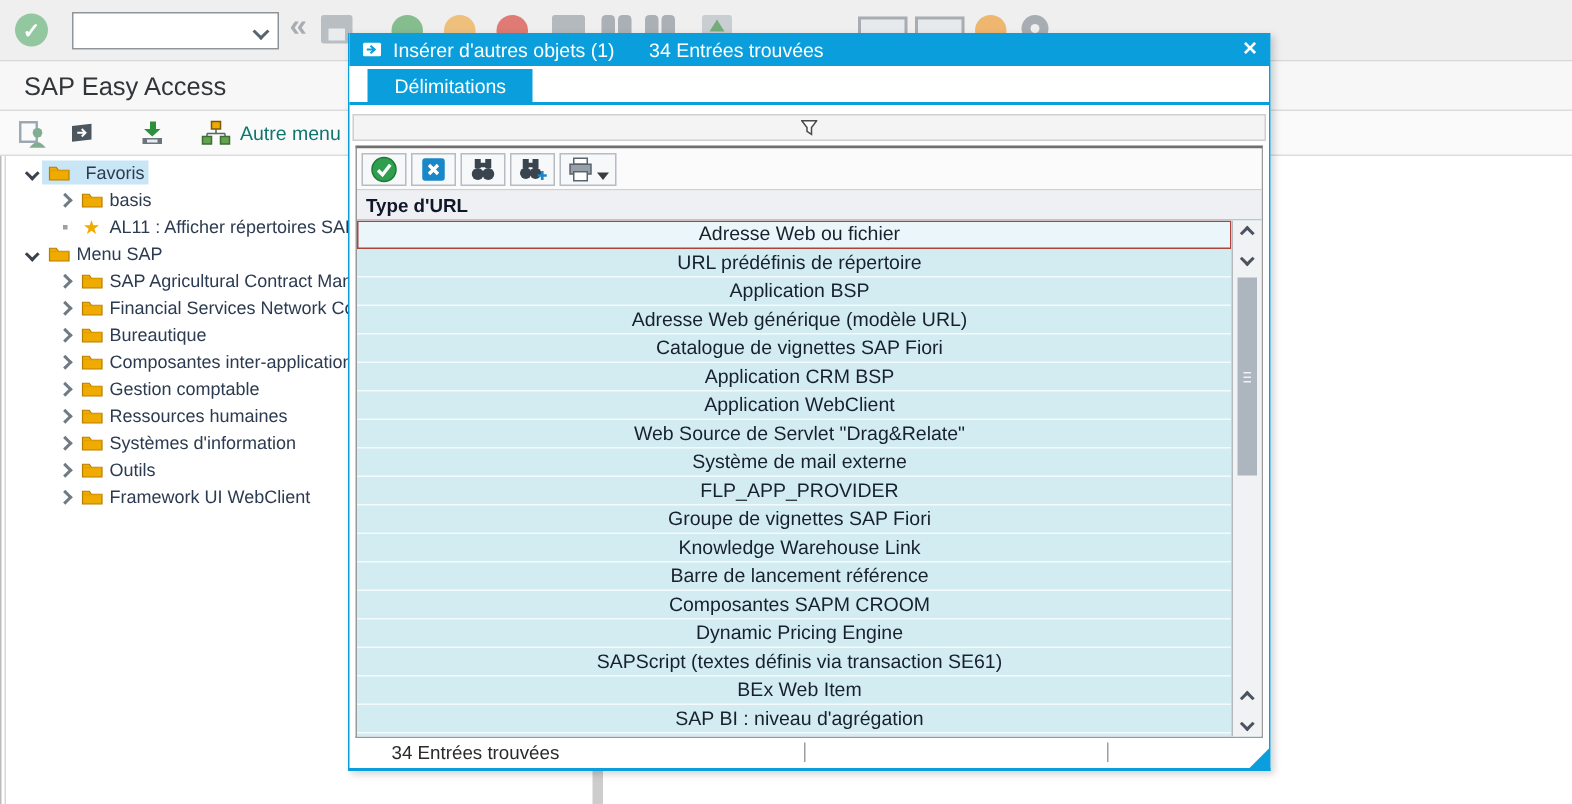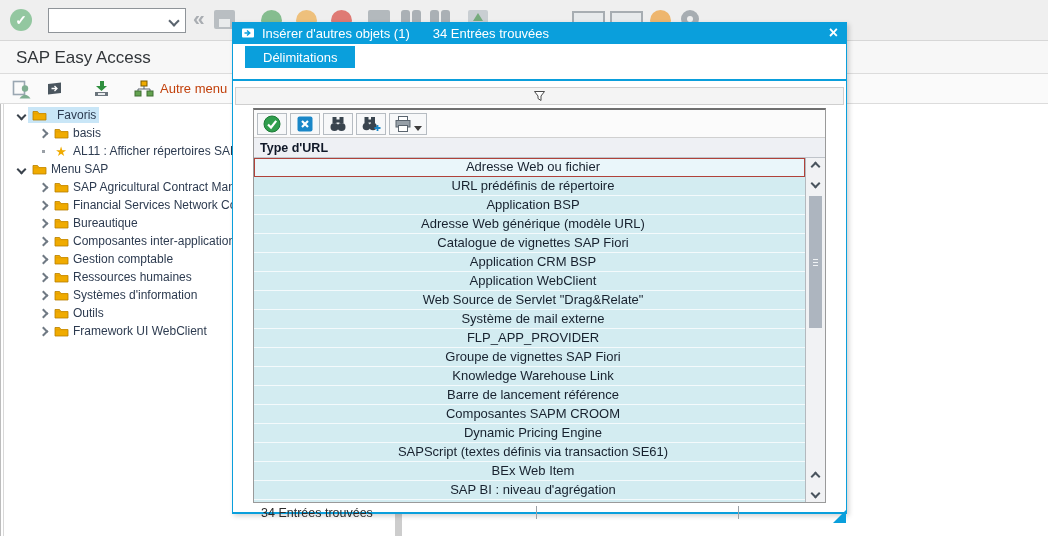--- a/index.html
+++ b/index.html
@@ -37,21 +37,21 @@
   .helpc{left:650px;width:21px;height:21px;border-radius:50%;background:#eeb66e;}
   .gearico{left:681px;width:18px;height:18px;background:#a7adb2;border-radius:50%;}
   .gearico::after{content:"";position:absolute;left:6px;top:6px;width:6px;height:6px;background:#efefef;border-radius:50%;}
 
   
   .titlerow{position:absolute;top:41px;left:0;width:100%;height:32px;background:#f7f7f7;border-bottom:1px solid #dcdcdc;z-index:2;}
   .titlerow h1{margin:0;padding:7px 0 0 16px;font-size:17px;font-weight:400;color:#32363a;}
   .appbar{position:absolute;top:74px;left:0;width:100%;height:29px;background:#fafafa;border-bottom:1px solid #dcdcdc;z-index:2;}
   .abico{position:absolute;top:4px;width:24px;height:22px;display:flex;align-items:center;justify-content:center;}
   .a1{left:10px;}.a2{left:44px;}.a3{left:90px;}.a4{left:132px;}
-  .abmenulabel{position:absolute;left:160px;top:7px;font-size:13px;color:#c2410c;}
+  .abmenulabel{position:absolute;left:160px;top:7px;font-size:13px;color:#0f766e;}
 
   
   .contentarea{position:absolute;top:104px;left:0;right:0;bottom:0;background:#fff;z-index:1;}
   .frameline{position:absolute;top:104px;bottom:0;width:1px;z-index:1;}
   .fl1{left:0;background:#bcbcbc;}
   .fl2{left:3px;background:#d8d8d8;}
   .splitter{position:absolute;left:395px;top:104px;bottom:0;width:7px;background:#cdcdcd;z-index:2;}
   .tree{position:absolute;left:6px;top:106px;width:392px;z-index:3;}
   .tree-item{height:18px;display:flex;align-items:center;font-size:12px;color:#2d3b50;white-space:nowrap;}
   .twisty{width:14px;display:flex;justify-content:center;align-items:center;flex:none;}
@@ -64,25 +64,25 @@
   .node-icon{display:flex;width:16px;justify-content:center;flex:none;}
   .staricon{color:var(--folder);font-size:13px;line-height:13px;}
 
   
   .dialog{position:absolute;left:232px;top:22px;width:613px;height:490px;background:#fff;z-index:10;
     border-left:1px solid var(--accent);border-right:1px solid var(--accent);border-bottom:2px solid var(--accent);
     box-shadow:2px 2px 5px rgba(0,0,0,.18);text-align:center;}
   .dlg-title{height:22px;background:var(--accent);color:#fff;display:flex;align-items:center;font-size:13px;padding:0 8px;gap:7px;}
   .dlg-title .count{margin-left:16px;}
   .dlg-close{margin-left:auto;font-size:16px;font-weight:bold;line-height:16px;}
-  .tabrow{height:35px;position:relative;background:#fff;}
+  .tabrow{height:24px;position:relative;background:#fff;}
   .tab{position:absolute;left:12px;top:2px;height:22px;background:var(--accent);color:#fff;font-size:13px;display:flex;align-items:center;padding:0 18px;}
   .blueline{height:2px;background:var(--accent);}
   .filterbar{height:18px;margin:6px 2px 3px 2px;background:#f4f4f4;border:1px solid #cfcfcf;display:flex;align-items:center;justify-content:center;box-sizing:border-box;}
-  .listbox{margin:0 20px;height:395px;border:1px solid #9a9a9a;border-top:2px solid #6f6f6f;box-sizing:border-box;display:flex;flex-direction:column;background:#fff;}
+  .listbox{margin:0 4px;height:395px;border:1px solid #9a9a9a;border-top:2px solid #6f6f6f;box-sizing:border-box;display:flex;flex-direction:column;background:#fff;}
   .lb-toolbar{height:27px;display:flex;align-items:center;gap:3px;padding-left:3px;background:#fbfbfb;border-bottom:1px solid #d0d0d0;flex:none;}
   .tbtn{width:30px;height:22px;border:1px solid #b6bcc2;background:#f7f8f9;display:flex;align-items:center;justify-content:center;box-sizing:border-box;}
   .tbtn.print{width:38px;gap:2px;}
   .caret{width:0;height:0;border-left:4px solid transparent;border-right:4px solid transparent;border-top:5px solid #3c3c3c;align-self:flex-end;margin-bottom:3px;}
   .lb-header{height:19px;background:#eef0f4;border-bottom:1px solid #bfc4ca;font-weight:bold;font-size:12.5px;color:#101828;display:flex;align-items:center;padding-left:6px;flex:none;}
   .lb-body{flex:1;position:relative;background:var(--listbg);overflow:hidden;}
   .rows{position:absolute;left:0;top:0;right:20px;bottom:0;overflow:hidden;}
   .lrow{height:19px;line-height:18px;font-size:13px;color:#17212e;padding-left:7px;border-bottom:1px solid rgba(255,255,255,.75);box-sizing:border-box;white-space:nowrap;}
   .lrow.sel{background:var(--selbg);border:1px solid var(--selborder);line-height:16px;}
   .sbar{position:absolute;right:0;top:0;bottom:0;width:20px;background:#f1f2f4;border-left:1px solid #b4b9be;display:flex;flex-direction:column;box-sizing:border-box;}

